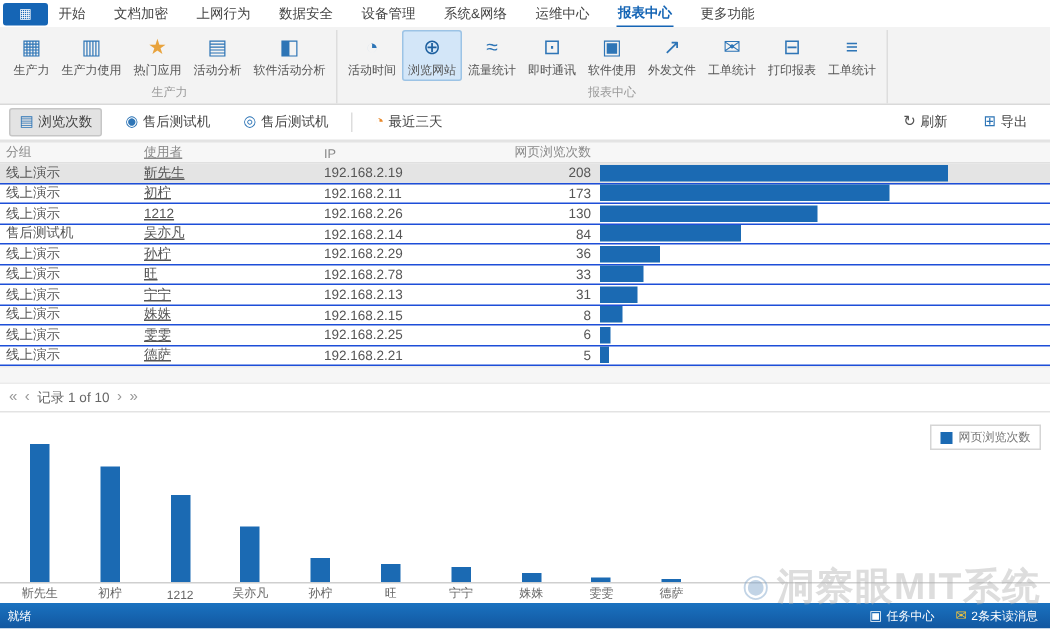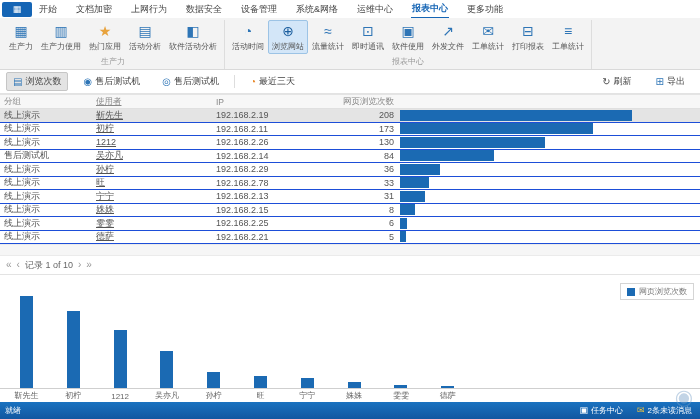--- a/index.html
+++ b/index.html
@@ -372,15 +372,16 @@
       </span>
       <span class="sb-item">
         <span class="ic" style="color:#f0c33c;">✉</span>
         <span>2条未读消息</span>
       </span>
     </div>
   </div>
 
   <div class="watermark">
     <span class="ic">◉</span>
+    <span>洞察眼MIT系统</span>
   </div>
 
 </div>
 
 </body></html>

